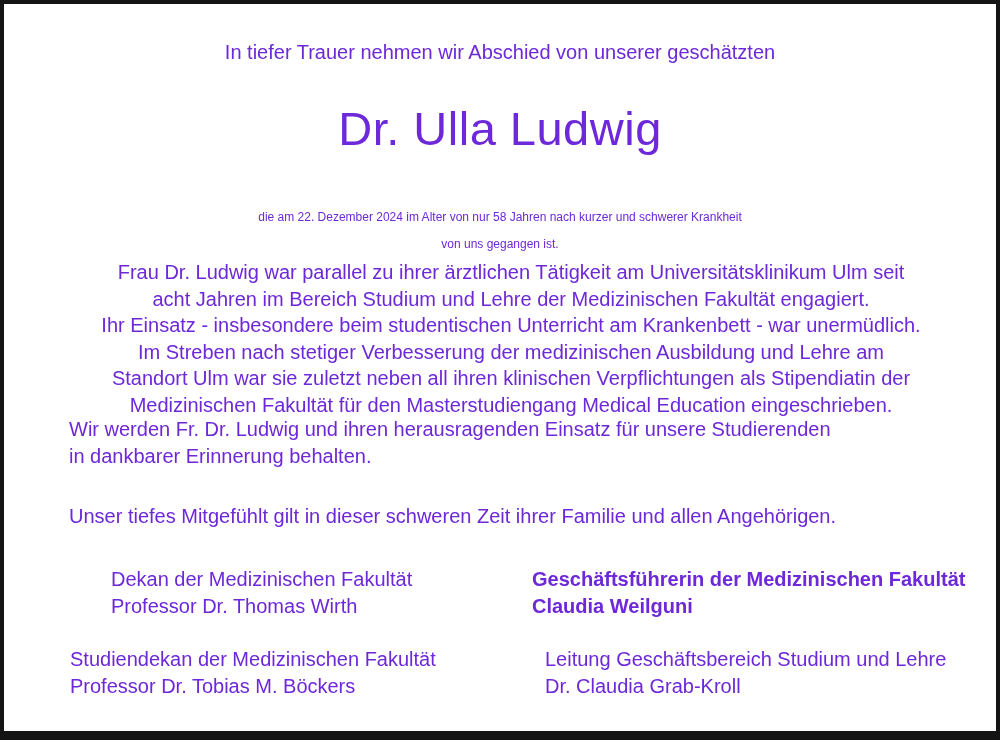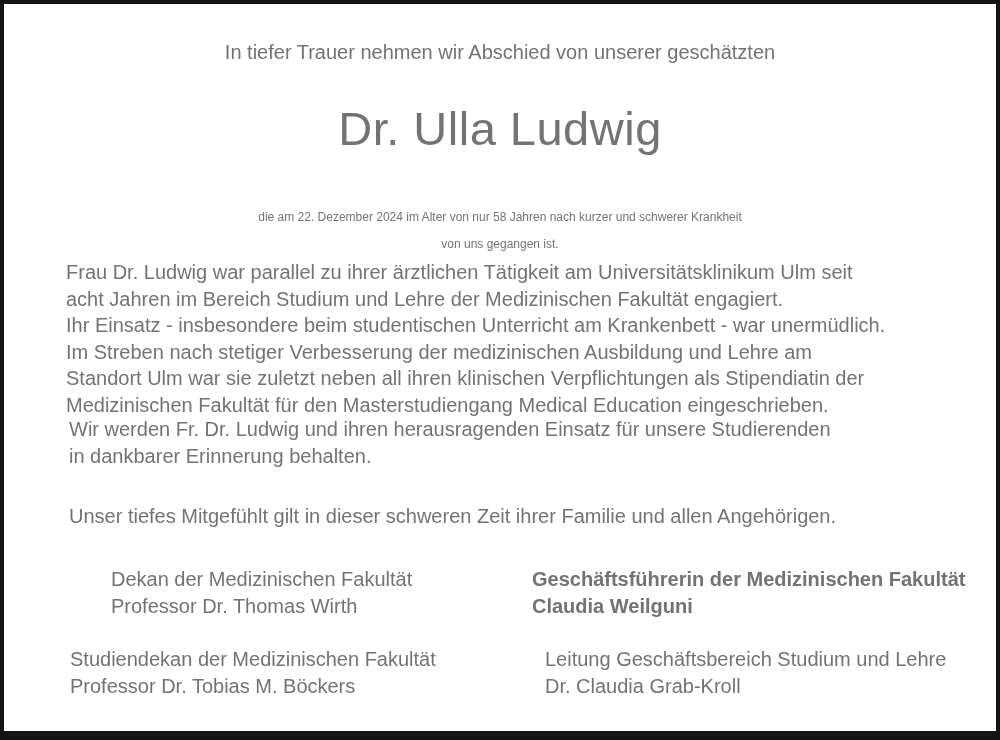--- a/index.html
+++ b/index.html
@@ -9,21 +9,21 @@
   }
   .page {
     position: relative;
     width: 1000px;
     height: 740px;
     box-sizing: border-box;
     background: #ffffff;
     border: 4px solid #141414;
     border-bottom-width: 9px;
     font-family: "Liberation Sans", sans-serif;
-    color: #737373;
+    color: #6d28d9;
     overflow: hidden;
   }
   .centered {
     position: absolute;
     left: 0;
     right: 0;
     text-align: center;
   }
   .intro {
     top: 35px;
@@ -43,21 +43,21 @@
     line-height: 27px;
   }
   .body-block {
     position: absolute;
     left: 62px;
     right: 40px;
     font-size: 20px;
     line-height: 26.5px;
     text-align: left;
   }
-  .tribute { top: 255px; }
+  .tribute { top: 255px; text-align: center; }
   .remembrance { top: 412px; left: 65px; }
   .condolence { top: 499px; left: 65px; }
   .sig {
     position: absolute;
     font-size: 20px;
     line-height: 27px;
     white-space: nowrap;
   }
   .sig-dekan      { top: 562px; left: 63px; margin-left: 44px;  }
   .sig-gf         { top: 562px; left: 528px; font-weight: bold; }

